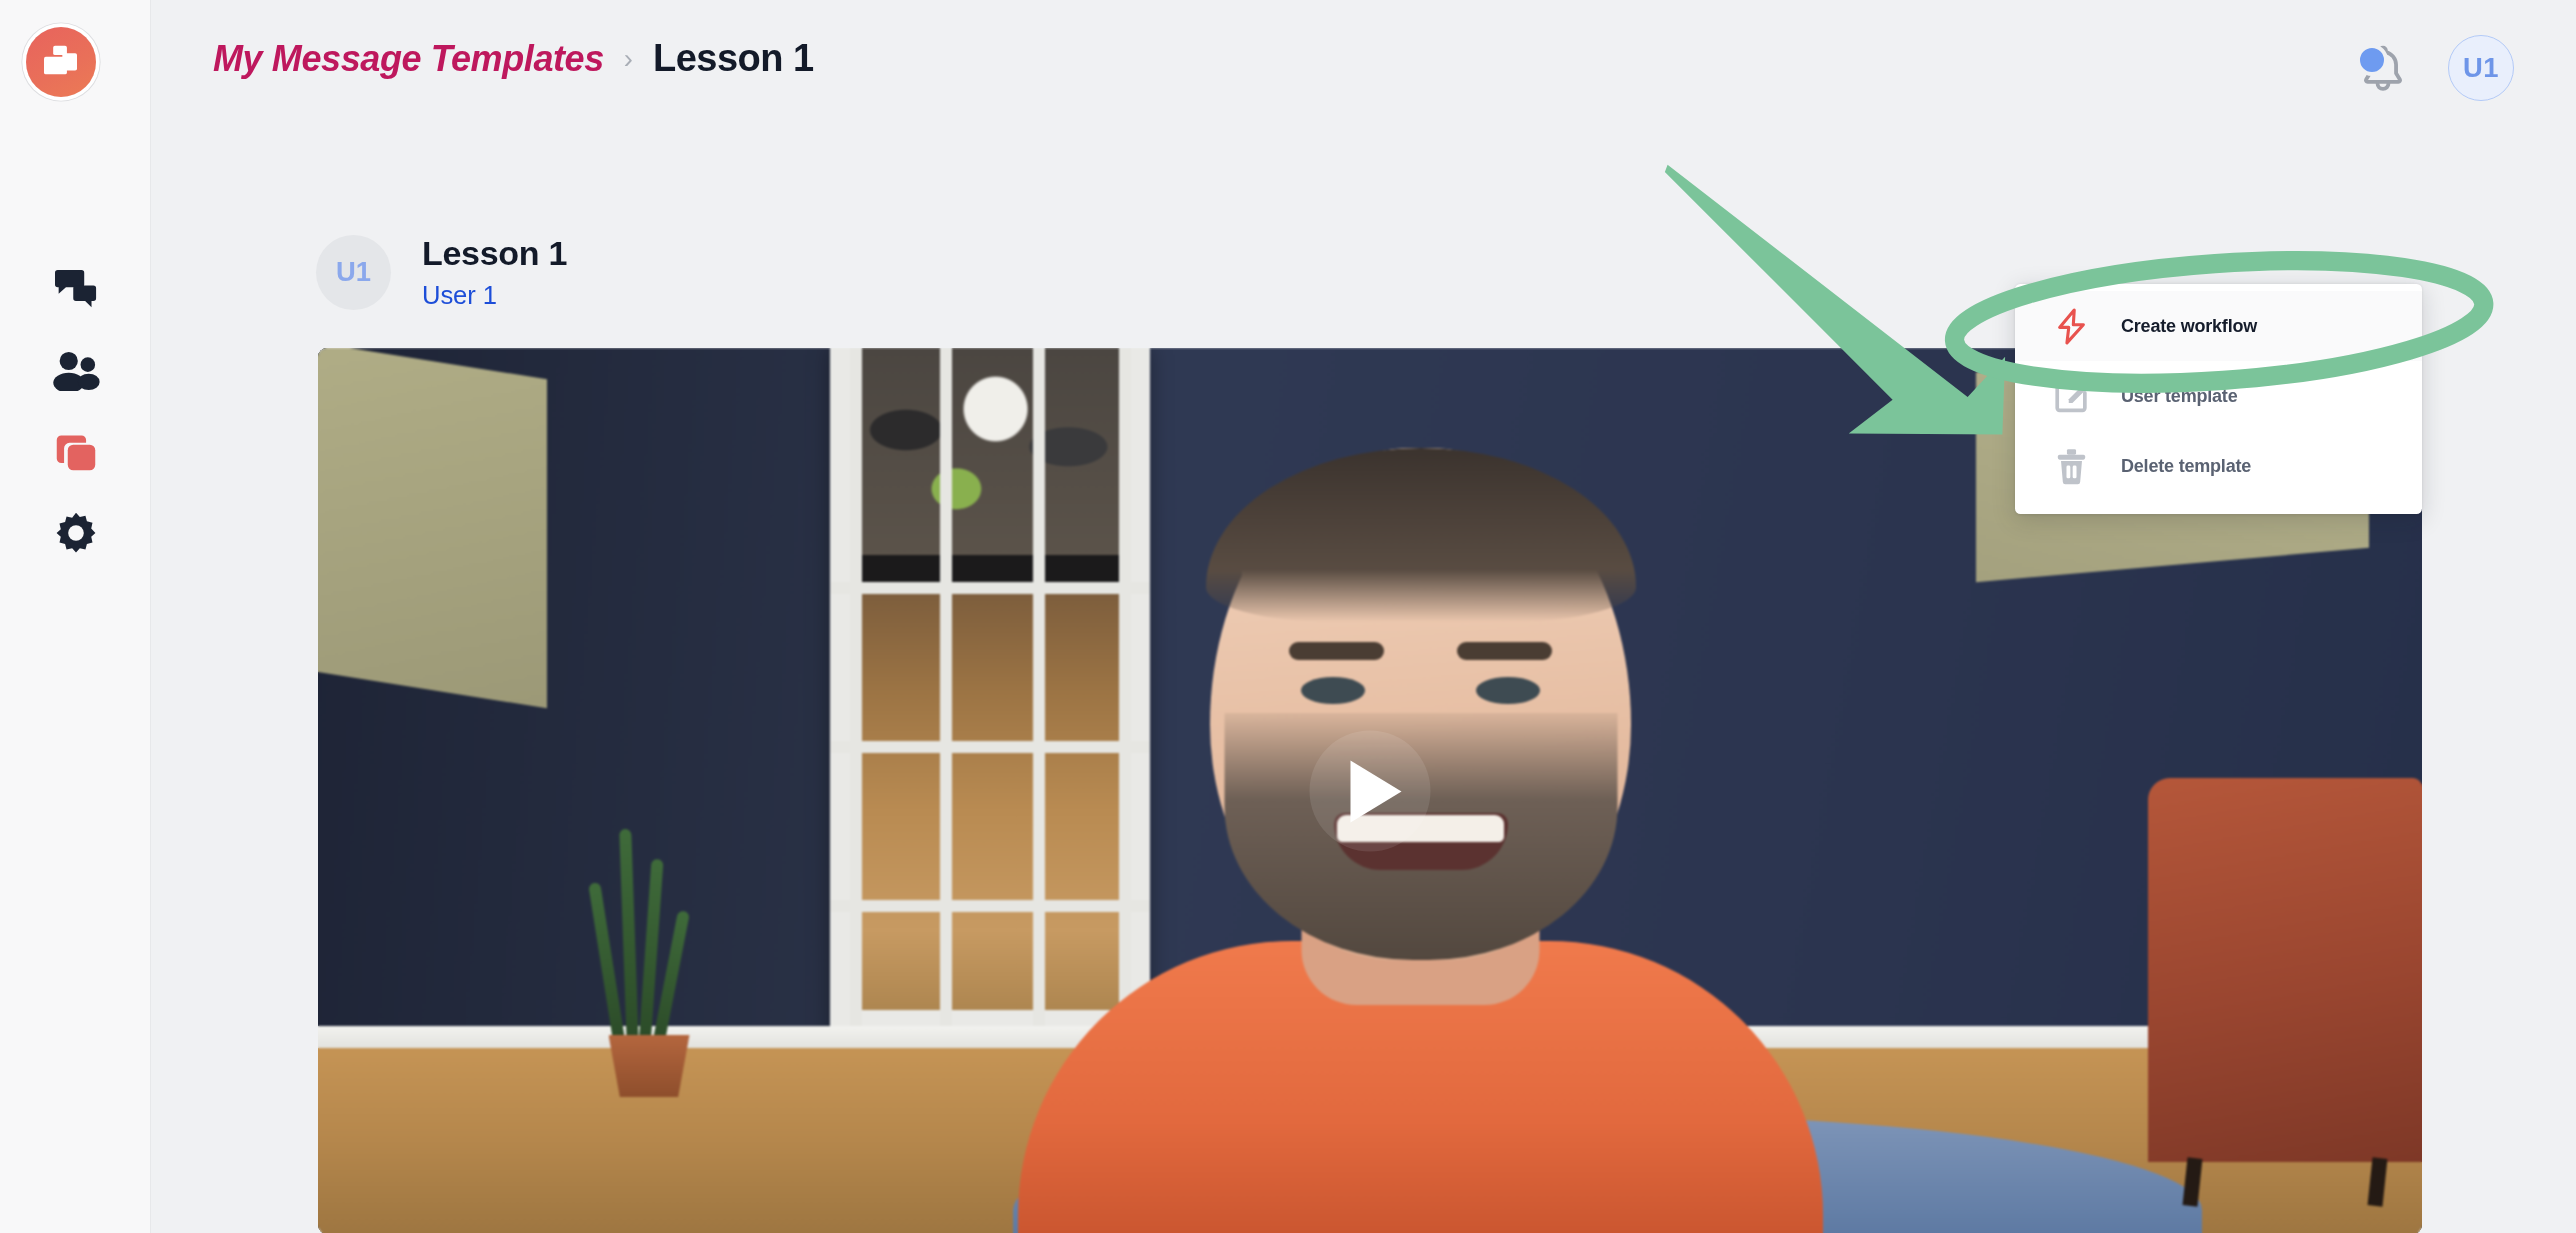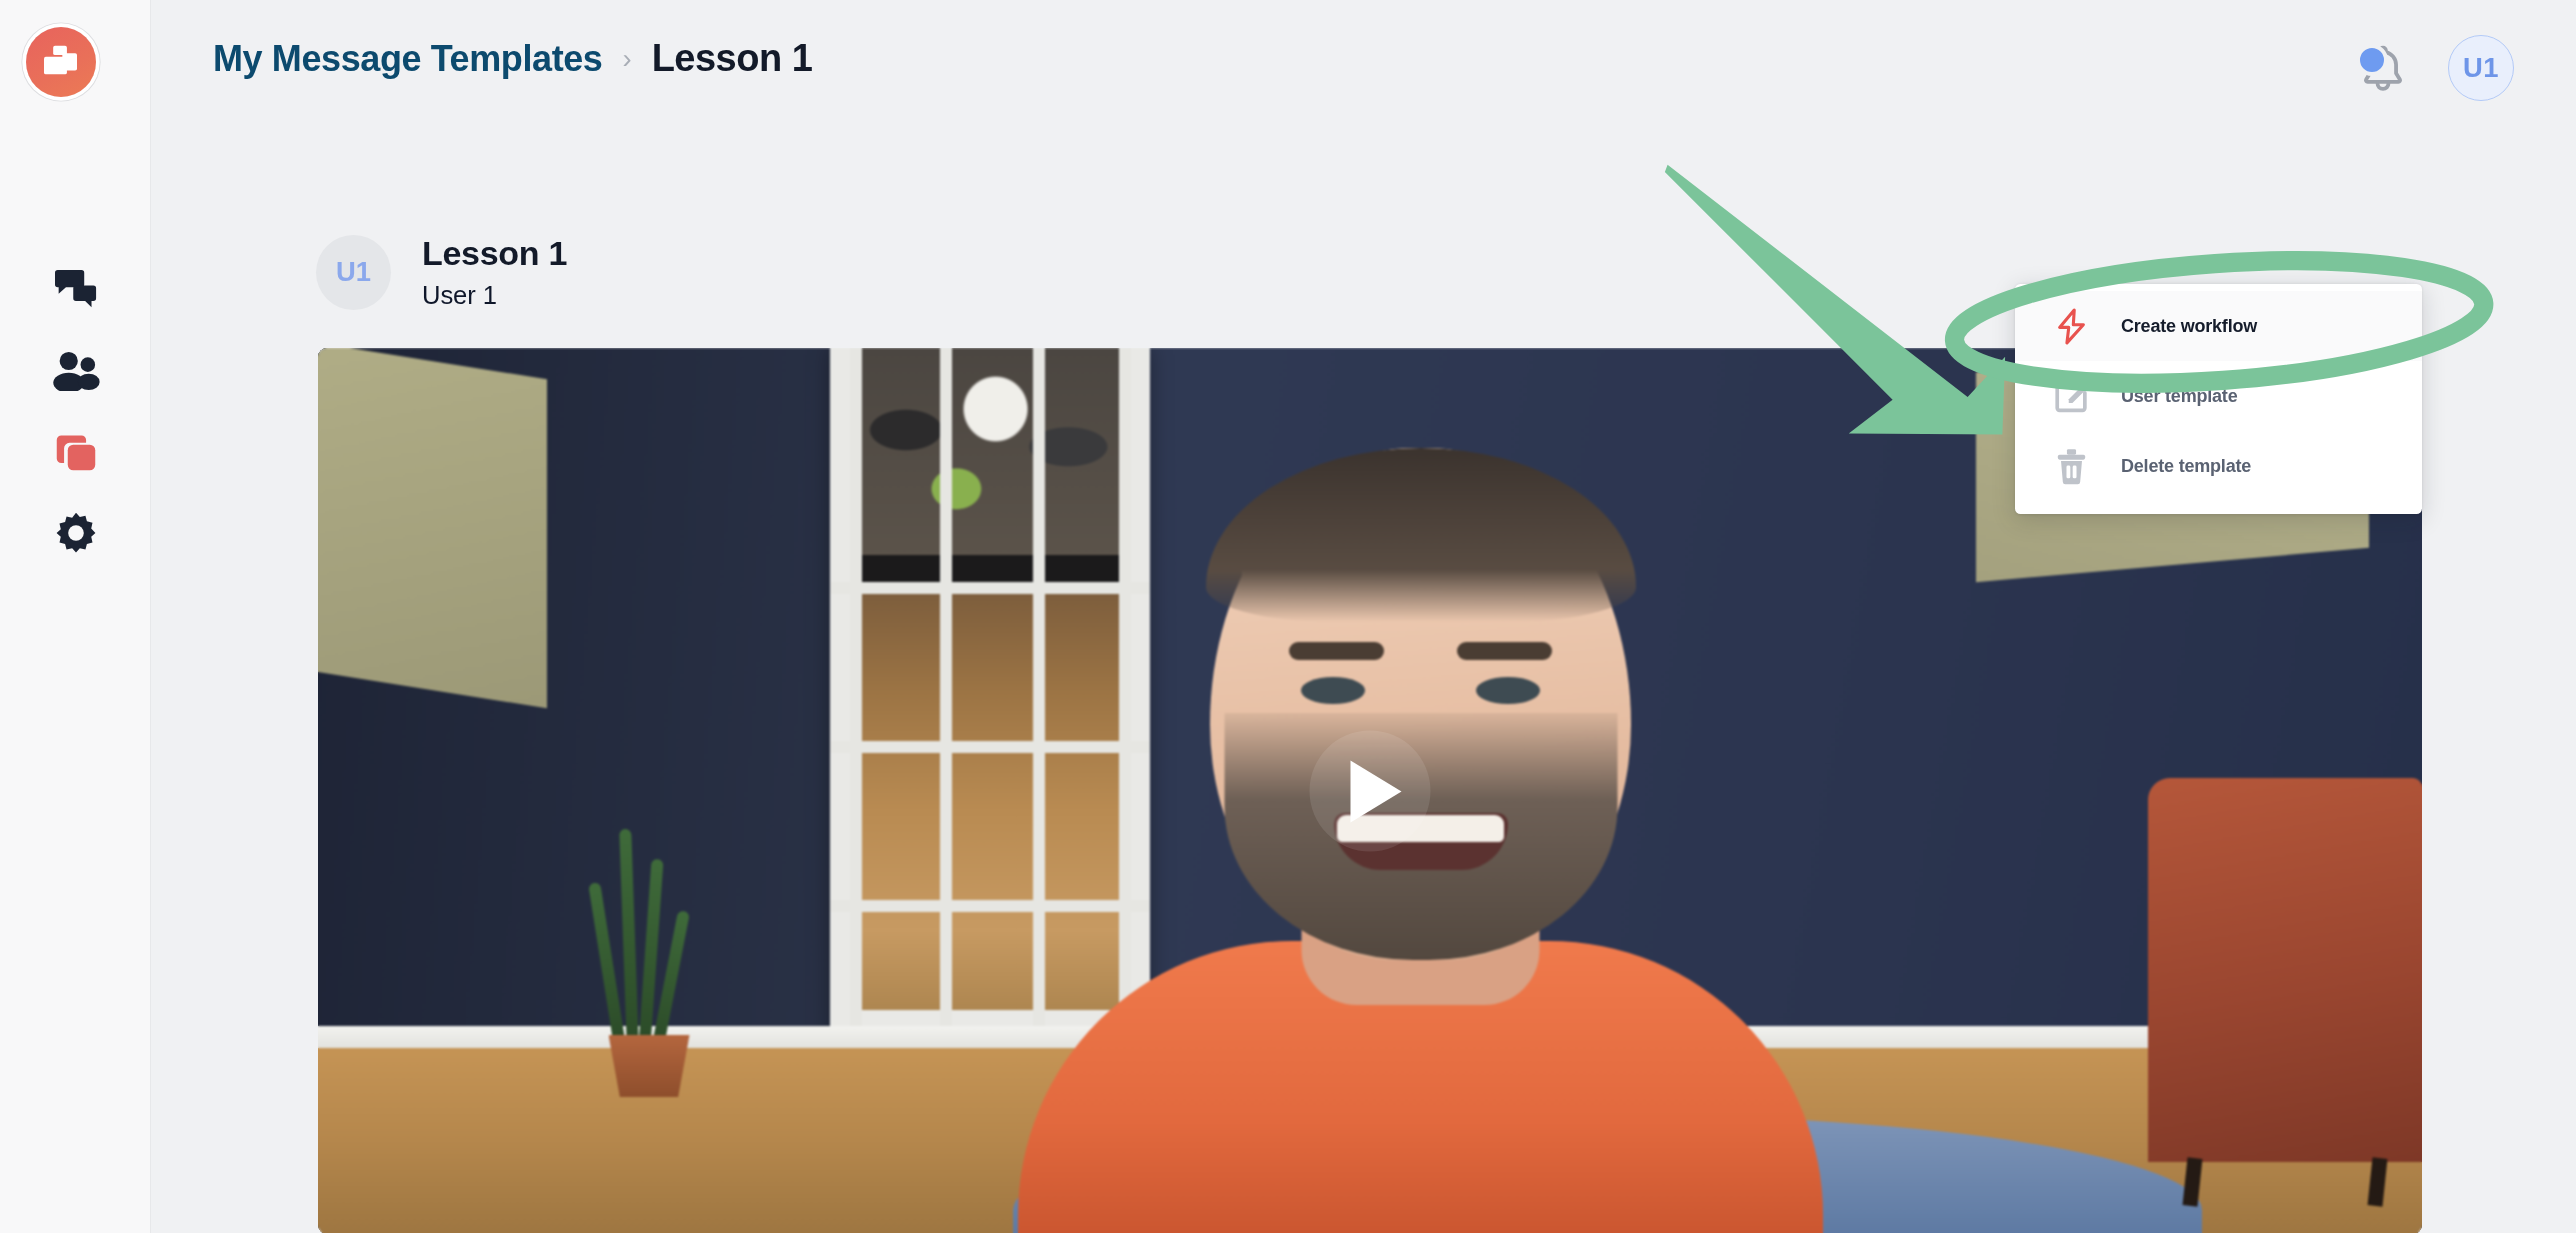--- a/index.html
+++ b/index.html
@@ -40,21 +40,21 @@
     position: absolute; left: 151px; top: 0;
     width: 2425px; height: 139px;
     background: #F0F1F3;
   }
   .breadcrumb {
     position: absolute; left: 62px; top: 37px;
     display: flex; align-items: center; gap: 20px;
   }
   .crumb-link {
     font-size: 36px; font-weight: 700; letter-spacing: -0.4px;
-    color: #0c4a6e; cursor: pointer; white-space: nowrap;
+    color: #be185d; cursor: pointer; white-space: nowrap; font-style: italic;
   }
   .crumb-sep { font-size: 27.4px; color: #A9AEB6; font-weight: 400; }
   .crumb-current {
     font-size: 38px; font-weight: 700; letter-spacing: -0.5px;
     color: #131A29; white-space: nowrap;
   }
   .topbar-right {
     position: absolute; right: 62px; top: 35px;
     display: flex; align-items: center; gap: 42px;
   }
@@ -82,21 +82,21 @@
     width: 75px; height: 75px; border-radius: 50%;
     background: #E4E6E9;
     display: flex; align-items: center; justify-content: center;
     color: #8BA8EC; font-size: 27.4px; font-weight: 700;
   }
   .head-title {
     font-size: 34px; font-weight: 700; color: #131A29;
     letter-spacing: -0.3px; line-height: 1.15;
   }
   .head-sub {
-    font-size: 25.6px; color: #0f172a; font-weight: 400;
+    font-size: 25.6px; color: #1d4ed8; font-weight: 400;
     margin-top: 8.2px; letter-spacing: -0.1px;
   }
 
   
   .video {
     position: absolute; left: 318px; top: 348px;
     width: 2104px; height: 886px;
     border-radius: 9.1px; overflow: hidden;
     background: #22293F;
   }

